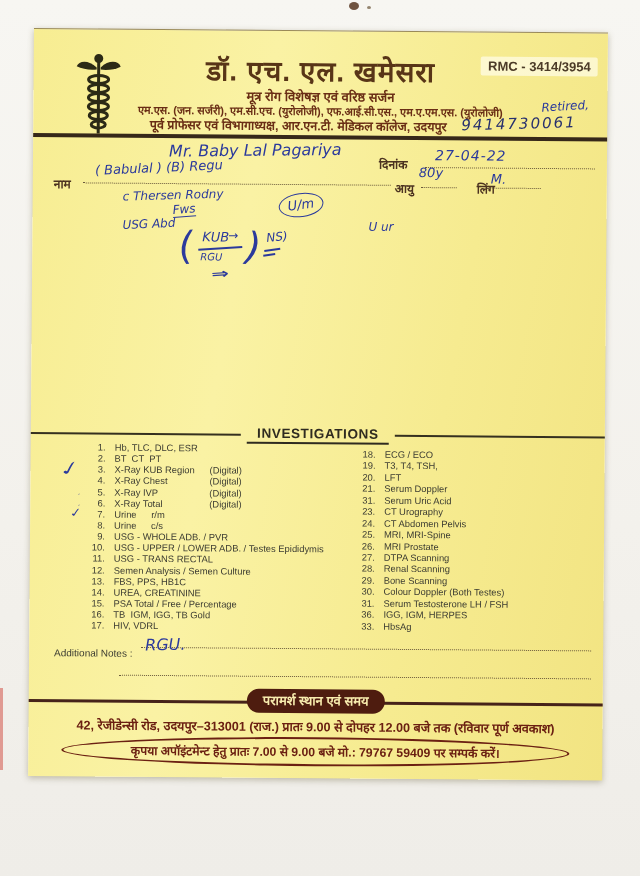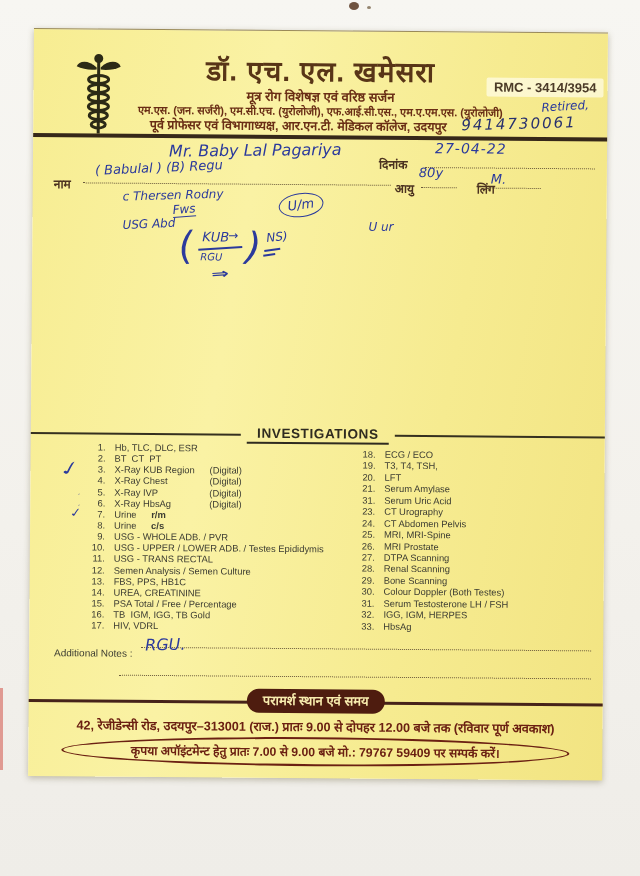--- a/index.html
+++ b/index.html
@@ -13,36 +13,36 @@
 
   .paper { position:absolute; left:34px; top:28px; width:574px; height:748px;
            background:linear-gradient(100deg,#f7ed92 0%,#faf2a4 35%,#f6eb90 68%,#f2e482 100%);
            transform:rotate(0.45deg); transform-origin:top left;
            box-shadow:0 2px 6px rgba(90,80,40,0.35); border-top:1px solid #9a8a58; }
 
   
   .logo { position:absolute; left:42px; top:22px; width:46px; height:88px; }
   .title { position:absolute; left:0; top:20px; width:100%; text-align:center;
            font-size:28px; font-weight:bold; color:#583517; letter-spacing:1px; }
-  .rmc { position:absolute; right:4px; top:24px; font-size:13px; font-weight:bold; color:#4c3b28;
-         background:rgba(255,252,232,0.72); padding:2px 7px; border-radius:2px;margin-top:21px; }
+  .rmc { position:absolute; right:10px; top:24px; font-size:13px; font-weight:bold; color:#4c3b28;
+         background:rgba(255,252,232,0.72); padding:2px 7px; border-radius:2px; }
   .sub1 { position:absolute; left:0; top:56px; width:100%; text-align:center;
           font-size:13px; font-weight:bold; color:#6a2e15; }
   .sub2 { position:absolute; left:0; top:72px; width:100%; text-align:center;
           font-size:11px; font-weight:bold; color:#6a2e15; }
   .sub3 { position:absolute; left:30px; top:86px; width:470px; text-align:center;
           font-size:12.5px; font-weight:bold; color:#6a2e15; }
   .header-rule { position:absolute; left:0; top:104px; width:100%; height:3.5px; background:#362819; }
 
   
   .hw { position:absolute; color:#2b3a9c; font-style:italic; font-family:"DejaVu Sans",sans-serif; white-space:nowrap; }
   .hw-qual { right:18px; top:66px; font-size:12px; transform:rotate(-4deg); }
   .hw-phone { left:428px; top:82px; font-size:15px; letter-spacing:2px; transform:rotate(-2deg); color:#27306e; }
   .hw-name { left:136px; top:110px; font-size:16px; transform:rotate(-1deg); }
-  .hw-date { left:402px; top:108px; font-size:14px; letter-spacing:1px; }
+  .hw-date { left:402px; top:115px; font-size:14px; letter-spacing:1px; }
   .hw-name2 { left:62px; top:130px; font-size:13px; transform:rotate(-3deg); }
   .hw-name3 { left:90px; top:158px; font-size:12px; transform:rotate(-2deg); }
   .hw-age { left:386px; top:133px; font-size:13px; }
   .hw-sex { left:458px; top:139px; font-size:13px; }
   .hw-fws { left:140px; top:172px; font-size:12px; border-bottom:1.5px solid #2b3a9c; transform:rotate(-5deg); }
   .hw-circle { left:246px; top:162px; font-size:13px; border:1.6px solid #2b3a9c; border-radius:50%;
                padding:3px 8px 4px; transform:rotate(-8deg); }
   .hw-usg { left:90px; top:187px; font-size:12px; transform:rotate(-3deg); }
   .hw-uur { left:336px; top:188px; font-size:12px; }
   .hw-paren-l { left:146px; top:194px; font-size:38px; font-weight:200; transform:rotate(-6deg); }
@@ -67,21 +67,21 @@
   .inv-heading { margin:0 6px; padding:0 10px 1px; font-size:13.5px; font-weight:bold; letter-spacing:0.6px;
                  color:#2f2b20; border-bottom:2.6px solid #2f2b20; }
   .inv-col { position:absolute; font-size:9.4px; color:#3c3c32; }
   .inv-left { left:55px; top:412px; width:262px; }
   .inv-right { left:325px; top:417px; width:240px; }
   .inv-row { position:relative; display:flex; height:11.15px; align-items:flex-start; }
   .inv-right .inv-row { height:11.45px; }
   .inv-row .no { flex:none; width:20px; text-align:right; margin-right:9px; }
   .inv-row .txt { white-space:pre; }
   .inv-row .extra { position:absolute; left:124px; }
-  .inv-row .extra.urine { left:66px;font-weight:bold; }
+  .inv-row .extra.urine { left:66px; }
   .tickmark { position:absolute; color:#2b3a9c; font-style:italic; }
   .tick-swoosh { left:-22px; top:-4px; font-size:15px; transform:rotate(-24deg) scaleX(1.8); }
   .tick-check { left:-14px; top:-2px; font-size:11px; transform:rotate(-12deg) scaleX(1.4); }
   .tick-mark { left:-7px; top:0; font-size:8px; }
 
   
   .addnotes-label { position:absolute; left:25px; top:618px; font-size:10px; color:#3c3c32; }
   .addnotes-dots1 { left:112px; top:604px; width:450px; }
   .addnotes-dots2 { left:90px; top:632px; width:472px; }
 
@@ -188,21 +188,21 @@
         </div>
         <div class="inv-row">
           <span class="tickmark tick-mark">ˏ</span>
           <span class="no">5.</span>
           <span class="txt">X-Ray IVP</span>
           <span class="extra">(Digital)</span>
         </div>
         <div class="inv-row">
           <span class="tickmark tick-mark">ˏ</span>
           <span class="no">6.</span>
-          <span class="txt">X-Ray HbsAg</span>
+          <span class="txt">X-Ray Total</span>
           <span class="extra">(Digital)</span>
         </div>
         <div class="inv-row">
           <span class="tickmark tick-check">✓</span>
           <span class="no">7.</span>
           <span class="txt">Urine</span>
           <span class="extra urine">r/m</span>
         </div>
         <div class="inv-row">
           <span class="no">8.</span>
@@ -254,21 +254,21 @@
         <div class="inv-row">
           <span class="no">19.</span>
           <span class="txt">T3, T4, TSH,</span>
         </div>
         <div class="inv-row">
           <span class="no">20.</span>
           <span class="txt">LFT</span>
         </div>
         <div class="inv-row">
           <span class="no">21.</span>
-          <span class="txt">Serum Amylase</span>
+          <span class="txt">Serum Doppler</span>
         </div>
         <div class="inv-row">
           <span class="no">31.</span>
           <span class="txt">Serum Uric Acid</span>
         </div>
         <div class="inv-row">
           <span class="no">23.</span>
           <span class="txt">CT Urography</span>
         </div>
         <div class="inv-row">
@@ -297,21 +297,21 @@
         </div>
         <div class="inv-row">
           <span class="no">30.</span>
           <span class="txt">Colour Doppler (Both Testes)</span>
         </div>
         <div class="inv-row">
           <span class="no">31.</span>
           <span class="txt">Serum Testosterone LH / FSH</span>
         </div>
         <div class="inv-row">
-          <span class="no">32.</span>
+          <span class="no">36.</span>
           <span class="txt">IGG, IGM, HERPES</span>
         </div>
         <div class="inv-row">
           <span class="no">33.</span>
           <span class="txt">HbsAg</span>
         </div>
       </div>
 
     <span class="addnotes-label">Additional Notes :</span>
     <div class="dots addnotes-dots1"></div>

